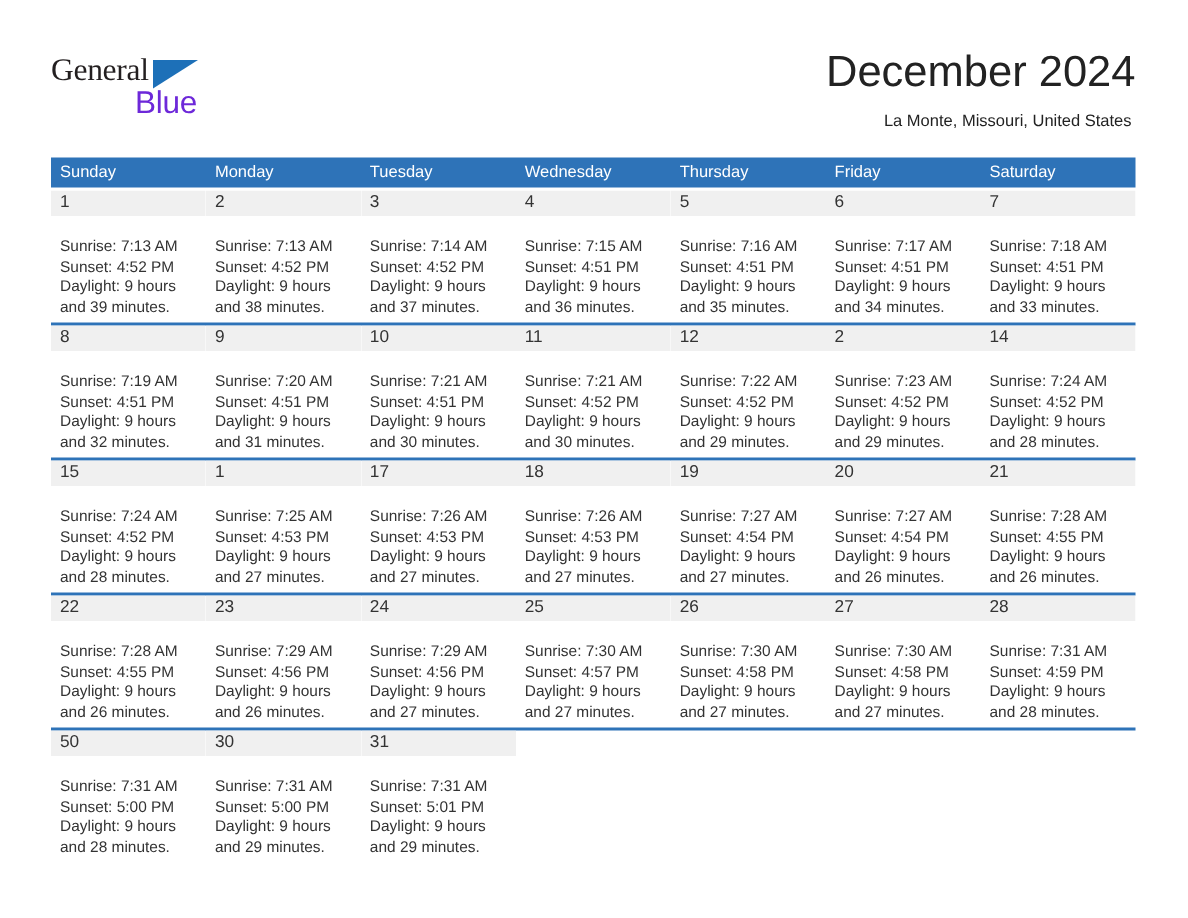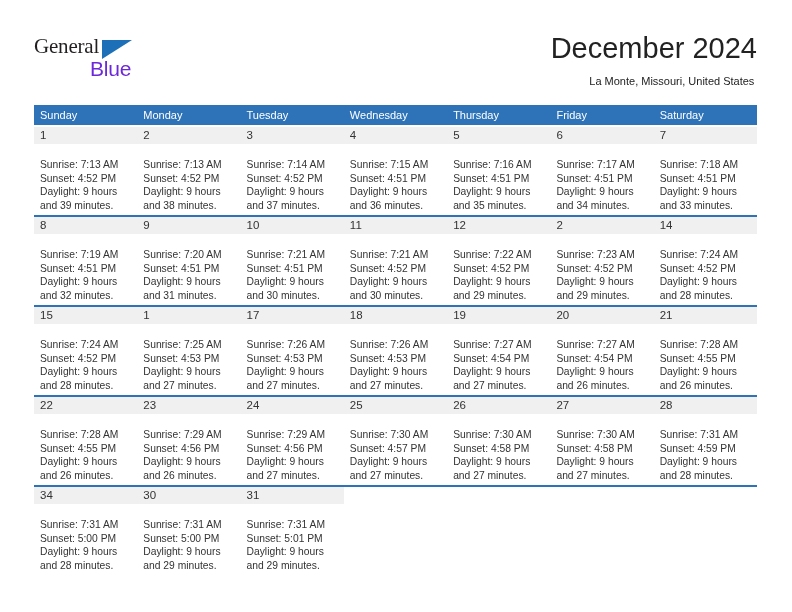--- a/index.html
+++ b/index.html
@@ -488,21 +488,21 @@
               <div>Sunrise: 7:31 AM</div>
               <div>Sunset: 4:59 PM</div>
               <div>Daylight: 9 hours</div>
               <div>and 28 minutes.</div>
             </div>
           </div>
         </div>
         <div class="week">
           <div class="day">
             <div class="day-num-band">
-              <div class="day-num">34</div>
+              <div class="day-num">50</div>
             </div>
             <div class="day-info">
               <div>Sunrise: 7:31 AM</div>
               <div>Sunset: 5:00 PM</div>
               <div>Daylight: 9 hours</div>
               <div>and 28 minutes.</div>
             </div>
           </div>
           <div class="day">
             <div class="day-num-band">

